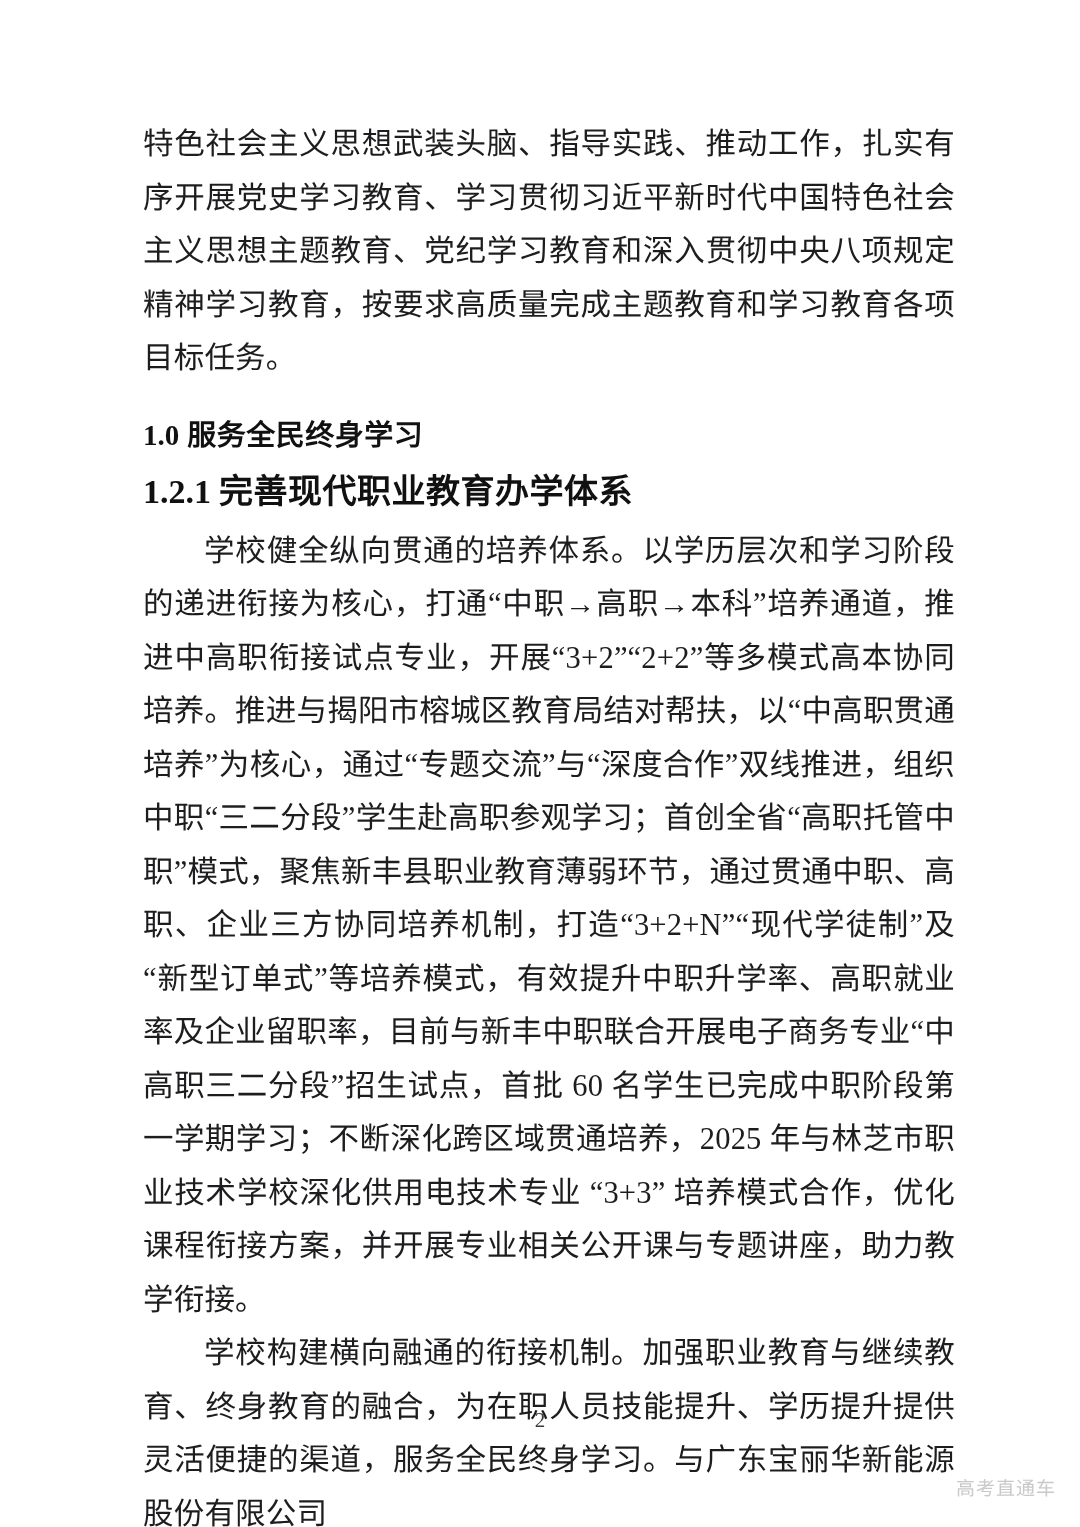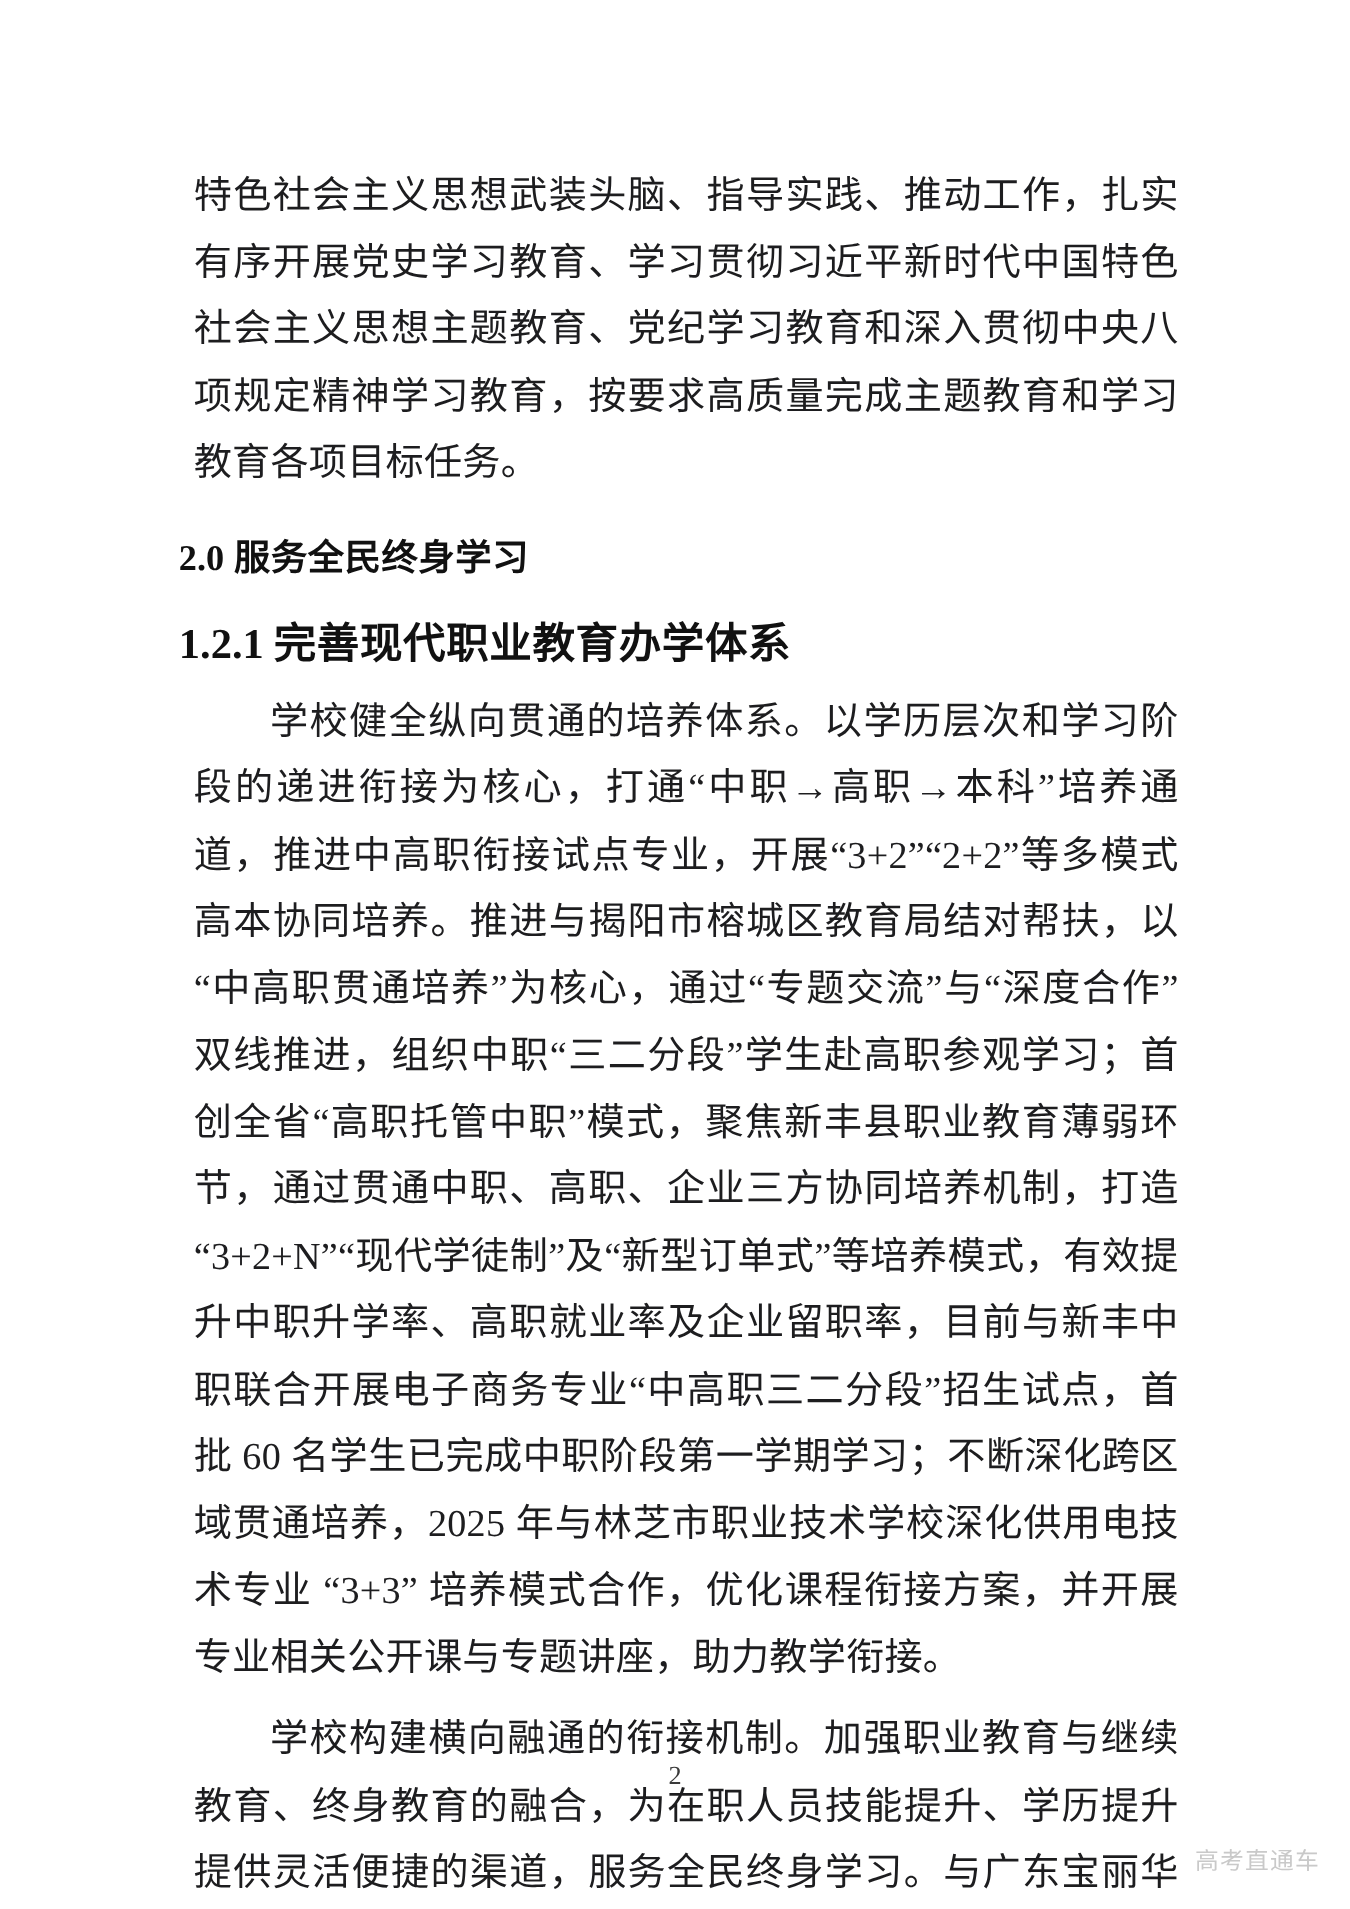--- a/index.html
+++ b/index.html
@@ -32,21 +32,21 @@
   }
 
   
   .para {
     font-family: "Liberation Serif", "DejaVu Serif", serif;
     font-size: 30.5px;
     line-height: 53.5px;
     text-align: justify;
     text-justify: inter-character;
     letter-spacing: 0.2px;
-    margin: 12px;
+    margin: 0;
     color: #1d1d1f;
     text-align-last: left;
   }
   .para.cont {
     text-indent: 0;
   }
   .para.indent {
     text-indent: 2em;
   }
   .para + .para {
@@ -67,21 +67,21 @@
     line-height: 1.35;
     margin: 30px 0 0 0;
     letter-spacing: 0.5px;
     color: #111111;
   }
   .h3 {
     font-family: "Liberation Serif", "DejaVu Serif", serif;
     font-weight: bold;
     font-size: 34px;
     line-height: 1.35;
-    margin: 26px 0 10px 0;
+    margin: 14px 0 10px 0;
     letter-spacing: 0.5px;
     color: #111111;
   }
   .h2 .num, .h3 .num {
     margin-right: 8px;
   }
 
   
   .page-number {
     position: absolute;
@@ -108,21 +108,21 @@
 </head>
 <body>
 
 <div class="page">
 
   <div class="page-body">
 
     <p class="para cont">特色社会主义思想武装头脑、指导实践、推动工作，扎实有序开展党史学习教育、学习贯彻习近平新时代中国特色社会主义思想主题教育、党纪学习教育和深入贯彻中央八项规定精神学习教育，按要求高质量完成主题教育和学习教育各项目标任务。</p>
 
     <h2 class="h2">
-      <span class="num lat">2.0</span><span>服务全民终身学习</span>
+      <span class="num lat">1.0</span><span>服务全民终身学习</span>
     </h2>
 
     <h3 class="h3">
       <span class="num lat">1.2.1</span><span>完善现代职业教育办学体系</span>
     </h3>
 
     <p class="para indent">学校健全纵向贯通的培养体系。以学历层次和学习阶段的递进衔接为核心，打通“中职→高职→本科”培养通道，推进中高职衔接试点专业，开展“3+2”“2+2”等多模式高本协同培养。推进与揭阳市榕城区教育局结对帮扶，以“中高职贯通培养”为核心，通过“专题交流”与“深度合作”双线推进，组织中职“三二分段”学生赴高职参观学习；首创全省“高职托管中职”模式，聚焦新丰县职业教育薄弱环节，通过贯通中职、高职、企业三方协同培养机制，打造“3+2+N”“现代学徒制”及“新型订单式”等培养模式，有效提升中职升学率、高职就业率及企业留职率，目前与新丰中职联合开展电子商务专业“中高职三二分段”招生试点，首批 60 名学生已完成中职阶段第一学期学习；不断深化跨区域贯通培养，2025 年与林芝市职业技术学校深化供用电技术专业 “3+3” 培养模式合作，优化课程衔接方案，并开展专业相关公开课与专题讲座，助力教学衔接。</p>
 
     <p class="para indent">学校构建横向融通的衔接机制。加强职业教育与继续教育、终身教育的融合，为在职人员技能提升、学历提升提供灵活便捷的渠道，服务全民终身学习。与广东宝丽华新能源股份有限公司</p>
 

